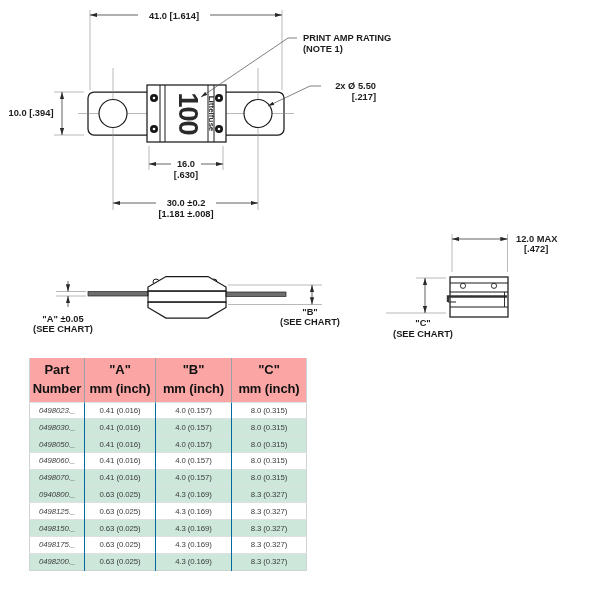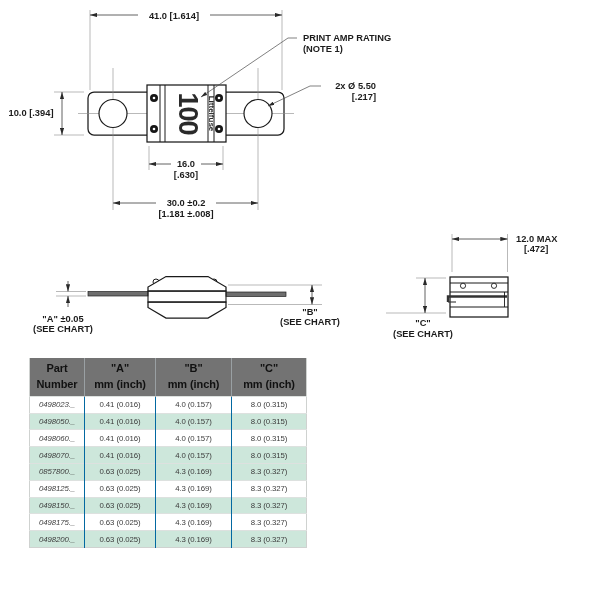--- a/index.html
+++ b/index.html
@@ -8,21 +8,21 @@
   .dimtxt{font-family:"Liberation Sans",sans-serif;font-size:9.3px;font-weight:bold;fill:#1c1c1c;}
   .marktxt{font-family:"Liberation Sans",sans-serif;font-weight:bold;fill:#2a2a2a;}
   .thin{stroke:#8a8a8a;stroke-width:0.6;fill:none;}
   .dim{stroke:#3a3a3a;stroke-width:0.8;fill:none;}
   .part{stroke:#1a1a1a;stroke-width:1.25;fill:#ffffff;}
   .partline{stroke:#1a1a1a;stroke-width:1;fill:none;}
   .leader{stroke:#4a4a4a;stroke-width:0.7;fill:none;}
 
   #chart-table{position:absolute;left:29px;top:358px;width:277px;border-collapse:collapse;table-layout:fixed;
     border-left:1px solid #cfd2d0;border-right:1px solid #cfd2d0;border-bottom:1px solid #cfd2d0;}
-  #chart-table th{background:#737373;color:#111;font-size:11px;font-weight:bold;line-height:1.45;
+  #chart-table th{background:#fca5a5;color:#111;font-size:13px;font-weight:bold;line-height:1.45;
     padding:3px 1px;border-left:1px solid #9aa0a3;text-align:center;letter-spacing:-0.1px;}
   #chart-table th:first-child{border-left:none;}
   #chart-table td{font-size:7.8px;color:#3c3c3c;text-align:center;height:15.8px;padding:0;
     border-left:1px solid #0369a1;border-top:1px solid #dde1df;letter-spacing:-0.1px;}
   #chart-table td:first-child{border-left:none;font-style:italic;}
   #chart-table tr.alt td{background:#cde7db;}
   .hline{display:block;}
 </style>
 </head>
 <body>
@@ -184,39 +184,45 @@
     </tr>
   </thead>
   <tbody>
     <tr>
         <td>0498023._</td>
         <td>0.41 (0.016)</td>
         <td>4.0 (0.157)</td>
         <td>8.0 (0.315)</td>
       </tr>
     <tr class="alt">
+        <td>0498030._</td>
+        <td>0.41 (0.016)</td>
+        <td>4.0 (0.157)</td>
+        <td>8.0 (0.315)</td>
+      </tr>
+    <tr class="alt">
         <td>0498050._</td>
         <td>0.41 (0.016)</td>
         <td>4.0 (0.157)</td>
         <td>8.0 (0.315)</td>
       </tr>
     <tr>
         <td>0498060._</td>
         <td>0.41 (0.016)</td>
         <td>4.0 (0.157)</td>
         <td>8.0 (0.315)</td>
       </tr>
     <tr class="alt">
         <td>0498070._</td>
         <td>0.41 (0.016)</td>
         <td>4.0 (0.157)</td>
         <td>8.0 (0.315)</td>
       </tr>
     <tr class="alt">
-        <td>0857800._</td>
+        <td>0940800._</td>
         <td>0.63 (0.025)</td>
         <td>4.3 (0.169)</td>
         <td>8.3 (0.327)</td>
       </tr>
     <tr>
         <td>0498125._</td>
         <td>0.63 (0.025)</td>
         <td>4.3 (0.169)</td>
         <td>8.3 (0.327)</td>
       </tr>

